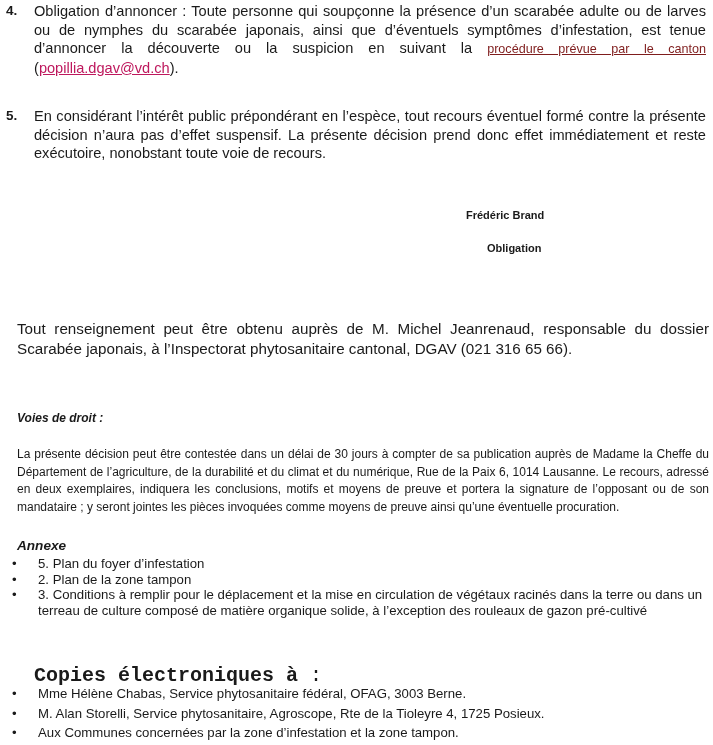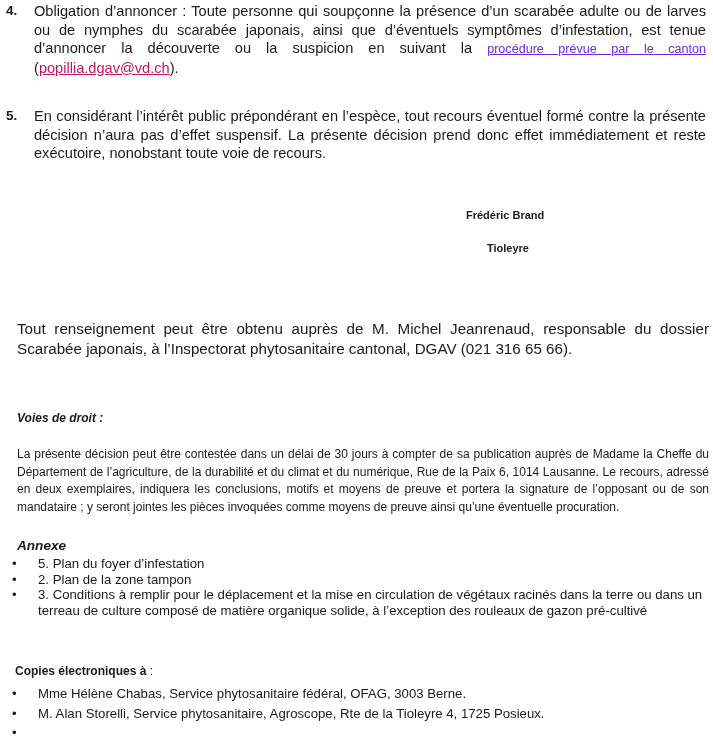--- a/index.html
+++ b/index.html
@@ -5,61 +5,61 @@
   html, body { margin: 0; padding: 0; background: #ffffff; }
   body {
     width: 713px; height: 745px; position: relative; overflow: hidden;
     color: #1a1a1a;
     font-family: "Liberation Sans", sans-serif;
   }
   .abs { position: absolute; }
   .item { position: absolute; left: 6px; width: 700px; font-size: 14.6px; line-height: 18.6px; }
   .item .num { position: absolute; left: 0; top: 0; font-weight: bold; font-size: 13.5px; }
   .item .body { position: absolute; left: 28px; width: 672px; text-align: justify; }
-  .link-small { font-size: 12.6px; text-decoration: underline; color: #6d28d9; }
+  .link-small { font-size: 12.6px; text-decoration: underline; color: #7f1d1d; }
   .email { text-decoration: underline; color: #be185d; }
   .sig { font-size: 11px; font-weight: bold; }
   .info { left: 17px; width: 692px; font-size: 15.2px; line-height: 19.5px; text-align: justify; top: 319px; }
   .voies-title { left: 17px; top: 411px; font-size: 12px; font-style: italic; font-weight: bold; }
   .voies-text { left: 17px; width: 692px; top: 446px; font-size: 12px; line-height: 17.5px; text-align: justify; }
   .annexe-title { left: 17px; top: 538px; font-size: 13.6px; font-style: italic; font-weight: bold; }
   ul.blist { list-style: none; margin: 0; padding: 0; }
   ul.blist li { position: relative; padding-left: 26px; }
   ul.blist li .bullet { position: absolute; left: 0; top: 0; }
   .annexe-list { left: 12px; width: 696px; top: 556px; font-size: 13.2px; line-height: 15.6px; }
-  .copies-title { left: 15px; top: 664px; font-size: 12px; font-weight: bold; }
+  .copies-title { left: 34px; top: 664px; font-size: 20px; font-weight: bold; font-family: Liberation Mono, monospace; }
   .copies-title .colon { font-weight: normal; }
   .copies-list { left: 12px; width: 696px; top: 684px; font-size: 13.2px; line-height: 19.5px; }
 </style>
 </head>
 <body>
 
 <div class="item" style="top:2px;">
   <span class="num">4.</span>
   <div class="body"><span>Obligation d’annoncer : Toute personne qui soupçonne la présence d’un scarabée adulte ou de larves ou de nymphes du scarabée japonais, ainsi que d’éventuels symptômes d’infestation, est tenue d’annoncer la découverte ou la suspicion en suivant la </span><a class="link-small">procédure prévue par le canton </a><span>(</span><a class="email">popillia.dgav@vd.ch</a><span>).</span></div>
 </div>
 
 <div class="item" style="top:107px;">
   <span class="num">5.</span>
   <div class="body">En considérant l’intérêt public prépondérant en l’espèce, tout recours éventuel formé contre la présente décision n’aura pas d’effet suspensif. La présente décision prend donc effet immédiatement et reste exécutoire, nonobstant toute voie de recours.</div>
 </div>
 
 <div class="abs sig" style="left:466px; top:209px;">Frédéric Brand</div>
-<div class="abs sig" style="left:487px; top:242px;">Tioleyre</div>
+<div class="abs sig" style="left:487px; top:242px;">Obligation</div>
 
 <div class="abs info">Tout renseignement peut être obtenu auprès de M. Michel Jeanrenaud, responsable du dossier Scarabée japonais, à l’Inspectorat phytosanitaire cantonal, DGAV (021 316 65 66).</div>
 
 <div class="abs voies-title">Voies de droit :</div>
 <div class="abs voies-text">La présente décision peut être contestée dans un délai de 30 jours à compter de sa publication auprès de Madame la Cheffe du Département de l’agriculture, de la durabilité et du climat et du numérique, Rue de la Paix 6, 1014 Lausanne. Le recours, adressé en deux exemplaires, indiquera les conclusions, motifs et moyens de preuve et portera la signature de l’opposant ou de son mandataire ; y seront jointes les pièces invoquées comme moyens de preuve ainsi qu’une éventuelle procuration.</div>
 
 <div class="abs annexe-title">Annexe</div>
 <ul class="abs blist annexe-list">
   <li><span class="bullet">•</span><span>5. Plan du foyer d’infestation</span></li>
   <li><span class="bullet">•</span><span>2. Plan de la zone tampon</span></li>
   <li><span class="bullet">•</span><span>3. Conditions à remplir pour le déplacement et la mise en circulation de végétaux racinés dans la terre ou dans un terreau de culture composé de matière organique solide, à l’exception des rouleaux de gazon pré-cultivé</span></li>
 </ul>
 
 <div class="abs copies-title"><span>Copies électroniques à</span><span class="colon"> :</span></div>
 <ul class="abs blist copies-list">
   <li><span class="bullet">•</span><span>Mme Hélène Chabas, Service phytosanitaire fédéral, OFAG, 3003 Berne.</span></li>
   <li><span class="bullet">•</span><span>M. Alan Storelli, Service phytosanitaire, Agroscope, Rte de la Tioleyre 4, 1725 Posieux.</span></li>
-  <li><span class="bullet">•</span></li>
+  <li><span class="bullet">•</span><span>Aux Communes concernées par la zone d’infestation et la zone tampon.</span></li>
 </ul>
 
 </body></html>

